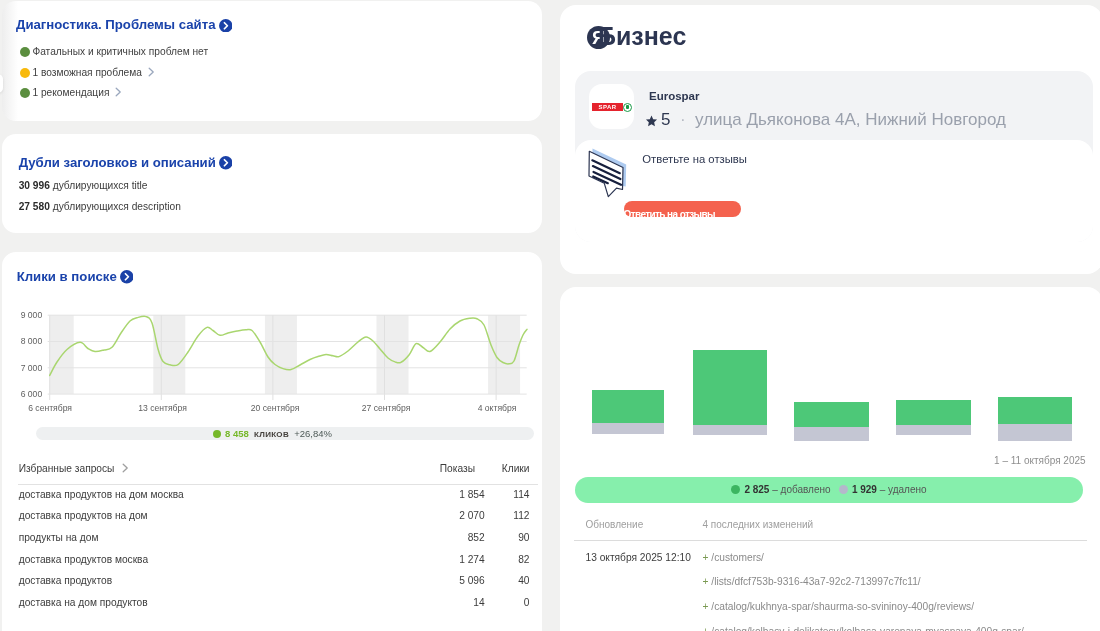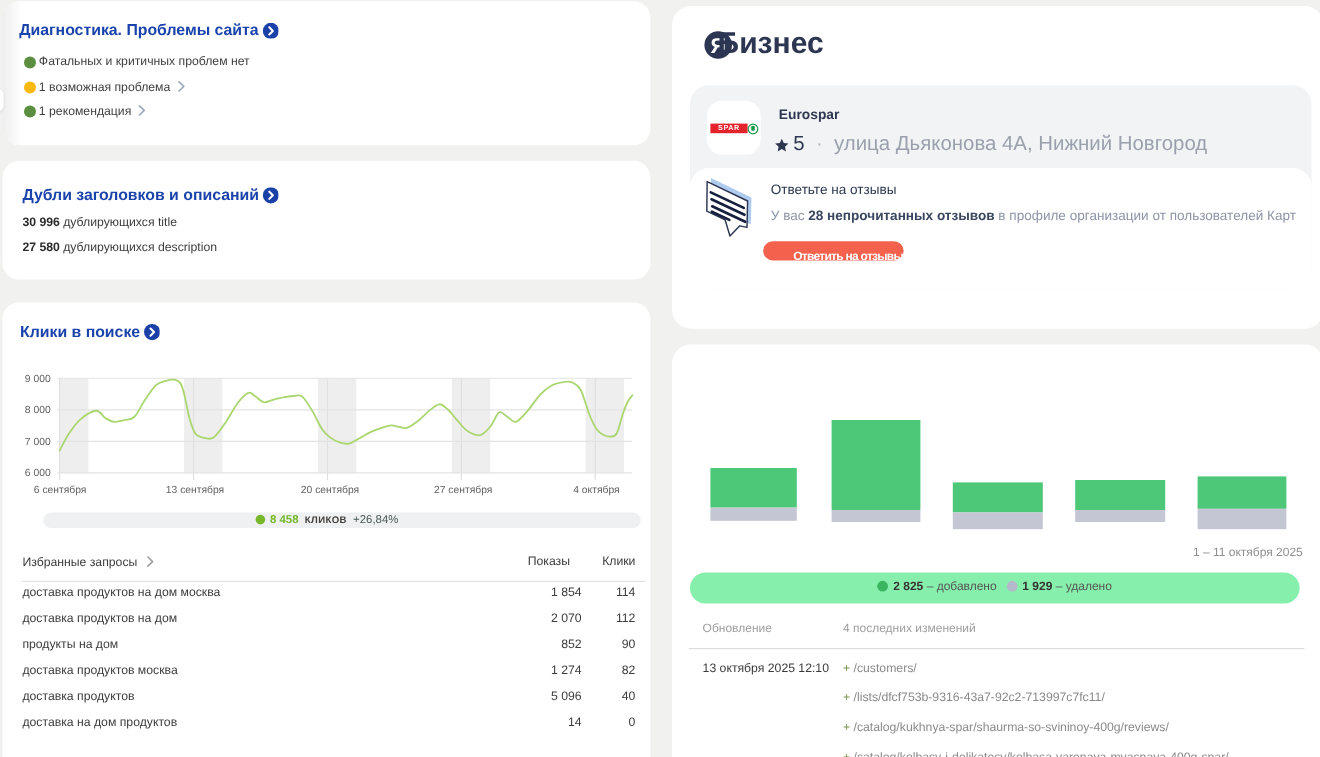--- a/index.html
+++ b/index.html
@@ -142,22 +142,21 @@
   <div class="abs" style="left:14.5px;top:135px;width:518px;height:102px;background:#fff;border-radius:16px">
     <svg class="abs" style="left:9.5px;top:6px" width="46" height="56" viewBox="584 146 46 56">
       <path d="M592.5 148.4 L626.2 164.6 L625.7 186.6 L619.7 185.4 L611.6 193.7 L607.5 180.4 L592.2 173.1 Z" fill="#aecbf0"></path>
       <path d="M589.3 151.3 L623 167.5 L622.5 189.5 L616.5 188.2 L608.3 196.6 L604.3 183.3 L589 176 Z" fill="#fff" stroke="#2c3551" stroke-width="1.2" stroke-linejoin="round"></path>
       <path d="M592.3 160.3 L619.8 173.2" stroke="#161f3d" stroke-width="2.2" stroke-linecap="round"></path>
       <path d="M592.9 166.1 L620.4 179" stroke="#161f3d" stroke-width="2.2" stroke-linecap="round"></path>
       <path d="M593.5 171.9 L621 184.8" stroke="#161f3d" stroke-width="2.2" stroke-linecap="round"></path>
       <path d="M593.2 176.4 L607.8 183.2" stroke="#161f3d" stroke-width="2.2" stroke-linecap="round"></path>
     </svg>
     <div class="abs" style="left:67.8px;top:12.9px;font-size:11.3px;font-weight:normal;color:#2e3750">Ответьте на отзывы</div>
-    <div class="abs" style="left:67.8px;top:33.5px;font-size:11.3px;color:#8e95a8;white-space:nowrap">У вас <b style="color:#39465f">28 непрочитанных отзывов</b> в профиле организации от пользователей Карт</div>
-    <div class="abs" style="left:61px;top:61px;width:117px;height:16px;background:#f4624e;border-radius:14px;color:#fff;font-size:10px;font-weight:bold;text-align:right;line-height:28px;letter-spacing:-0.6px">Ответить на отзывы</div>
+    <div class="abs" style="left:49px;top:61px;width:117px;height:16px;background:#f4624e;border-radius:14px;color:#fff;font-size:10px;font-weight:bold;text-align:left;line-height:28px;letter-spacing:-0.6px">Ответить на отзывы</div>
   </div>
 </div>
 
 <div class="card" style="left:560px;top:287px;width:543px;height:364px;border-radius:16px">
 
   <div class="abs" style="left:31.5px;top:102.5px;width:72.5px;height:33.2px;background:#4dc878"></div>
   <div class="abs" style="left:31.5px;top:135.7px;width:72.5px;height:11.3px;background:#c4c6d3"></div>
   <div class="abs" style="left:132.5px;top:62.7px;width:74.5px;height:75.3px;background:#4dc878"></div>
   <div class="abs" style="left:132.5px;top:138px;width:74.5px;height:10.3px;background:#c4c6d3"></div>
   <div class="abs" style="left:234px;top:114.6px;width:75px;height:25.3px;background:#4dc878"></div>

